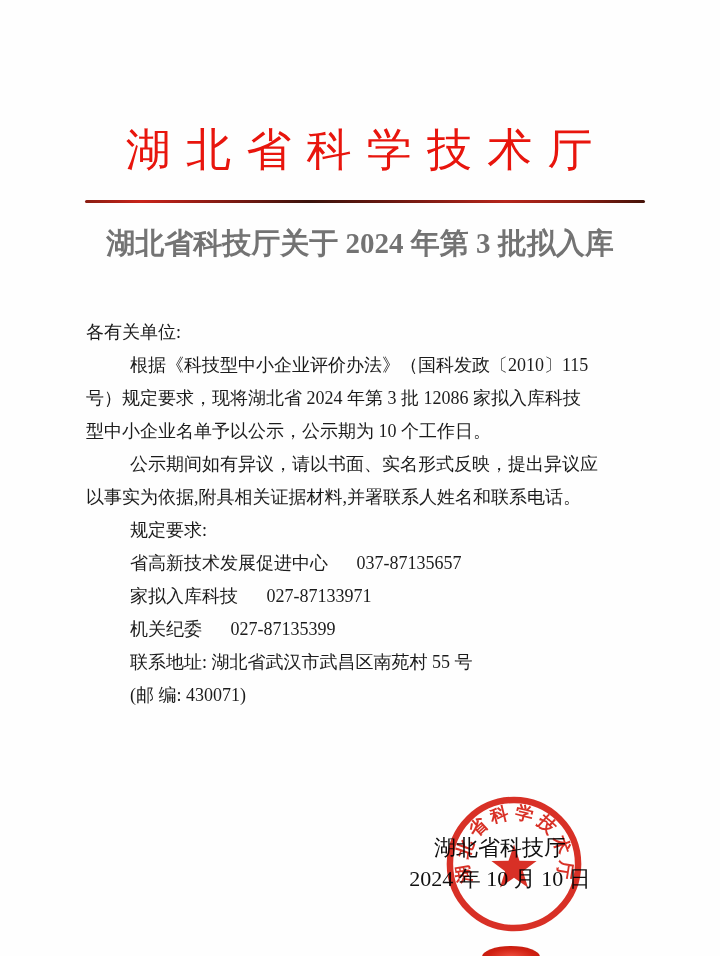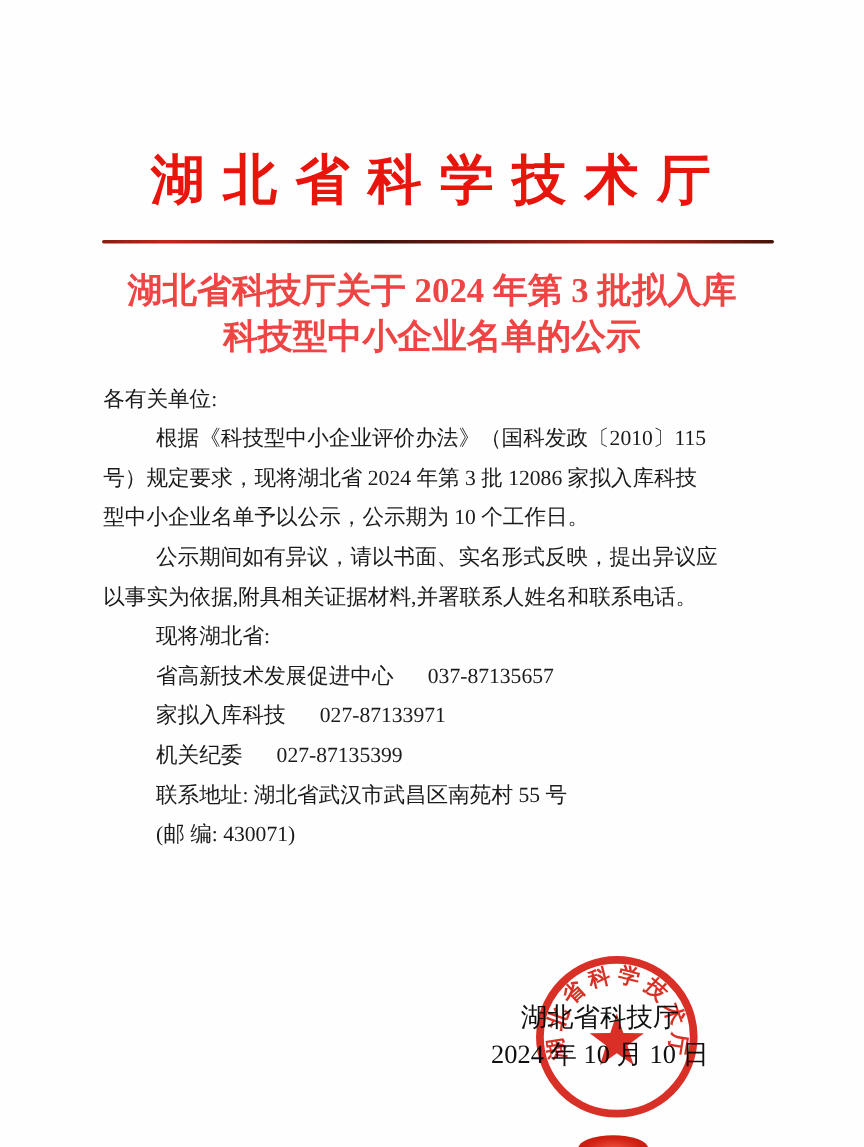--- a/index.html
+++ b/index.html
@@ -12,42 +12,42 @@
     position: relative;
     width: 720px; height: 956px;
     background: #fefefe;
     overflow: hidden;
   }
   .agency-header {
     position: absolute;
     top: 120px; left: 0; right: 0;
     text-align: center;
     color: #e8150d;
-    font-weight: 700;
+    font-weight: 400;
     font-size: 45px;
     letter-spacing: 2px;
     white-space: nowrap;
   }
   .red-rule {
     position: absolute;
     top: 200px; left: 85px;
     width: 560px; height: 3px;
     background: linear-gradient(90deg,
       #8a1d12 0%, #c8231a 10%, #3a120b 40%, #6b1810 55%,
       #b5251b 75%, #8a1d12 88%, #441208 100%);
     border-radius: 2px;
   }
   .doc-title {
     position: absolute;
     top: 224px; left: 0; right: 0;
     text-align: center;
     font-weight: 700;
     font-size: 29px;
     line-height: 38px;
-    color: #ef4444;
+    color: #737373;
   }
   .body-block {
     position: absolute;
     top: 316px; left: 86px;
     width: 556px;
     font-size: 18px;
     line-height: 33px;
     color: #1b1b1b;
   }
   .line { white-space: nowrap; }
@@ -81,34 +81,33 @@
 <body>
 
 <div class="page">
 
   <div class="agency-header">湖 北 省 科 学 技 术 厅</div>
 
   <div class="red-rule"></div>
 
   <div class="doc-title">
     <div class="line">湖北省科技厅关于 2024 年第 3 批拟入库</div>
-    <div class="line">科技型中小企业名单的公示</div>
   </div>
 
   <div class="body-block">
     <div class="line">各有关单位:</div>
 
     <div class="line indent">根据《科技型中小企业评价办法》（国科发政〔2010〕115</div>
     <div class="line">号）规定要求，现将湖北省 2024 年第 3 批 12086 家拟入库科技</div>
     <div class="line">型中小企业名单予以公示，公示期为 10 个工作日。</div>
 
     <div class="line indent">公示期间如有异议，请以书面、实名形式反映，提出异议应</div>
     <div class="line">以事实为依据,附具相关证据材料,并署联系人姓名和联系电话。</div>
 
-    <div class="line indent">现将湖北省:</div>
+    <div class="line indent">规定要求:</div>
 
     <div class="line indent">
       <span>省高新技术发展促进中心</span>
       <span class="contact-phone">037-87135657</span>
     </div>
     <div class="line indent">
       <span>家拟入库科技</span>
       <span class="contact-phone">027-87133971</span>
     </div>
     <div class="line indent">

